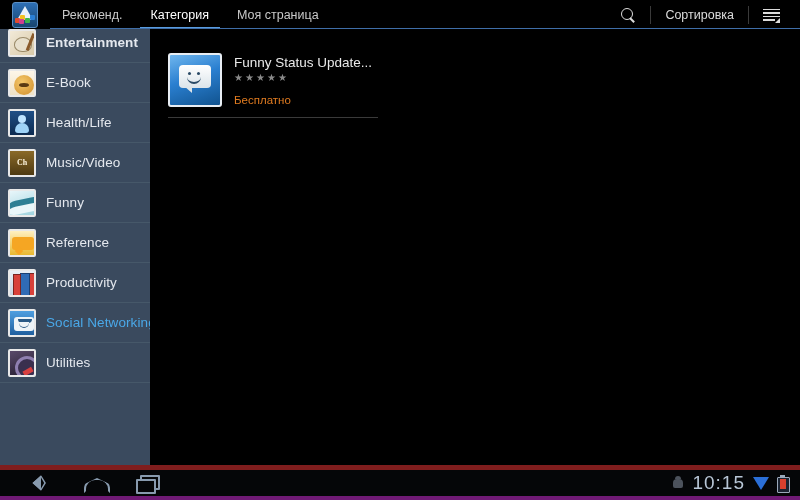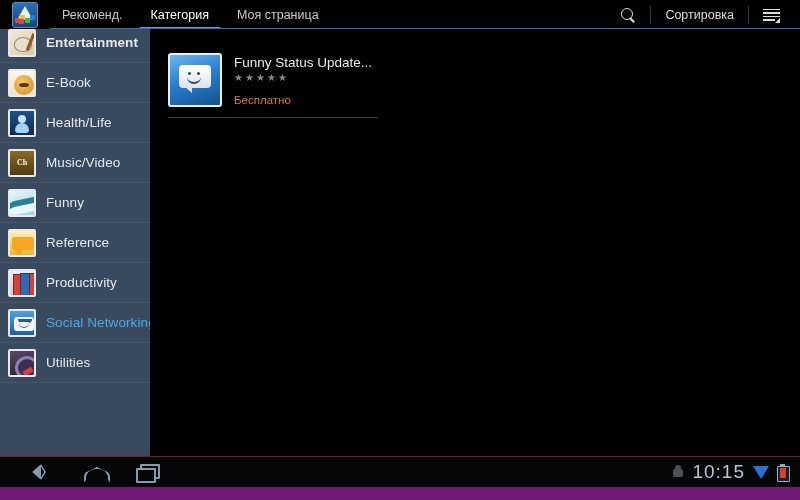--- a/index.html
+++ b/index.html
@@ -229,22 +229,22 @@
   }
   .app-meta { margin-left: 12px; padding-top: 2px; }
   .app-title { color: #e9e9e9; font-size: 13.5px; white-space: nowrap; }
   .stars { margin-top: 3px; display: flex; gap: 2px; }
   .star { color: #8a8a8a; font-size: 10px; line-height: 10px; }
   .app-price { margin-top: 11px; color: #e07b20; font-size: 11.5px; }
   .row-sep { position: absolute; left: 18px; top: 88px; width: 210px; height: 1px; background: #3a3a3a; }
 
   
   .sysbar {
-    position: absolute; left: 0; bottom: 13px; width: 800px; height: 31px;
-    background: #050608; border-top: 1px solid #7f1d1d;
+    position: absolute; left: 0; bottom: 4px; width: 800px; height: 31px;
+    background: #050608; border-top: 5px solid #7f1d1d;
     display: flex; align-items: center;
   }
   .navbtns { display: flex; align-items: center; gap: 26px; padding-left: 30px; }
   .nav-back, .nav-home, .nav-recent { width: 26px; height: 18px; position: relative; opacity: .85; }
   .nav-back::before {
     content:""; position:absolute; left:2px; top:1px;
     width: 0; height: 0; border-top:8px solid transparent; border-bottom:8px solid transparent;
     border-right: 9px solid transparent; border-right-color:#9fb4cc;
     clip-path: polygon(0 50%, 100% 0, 100% 100%);
   }

